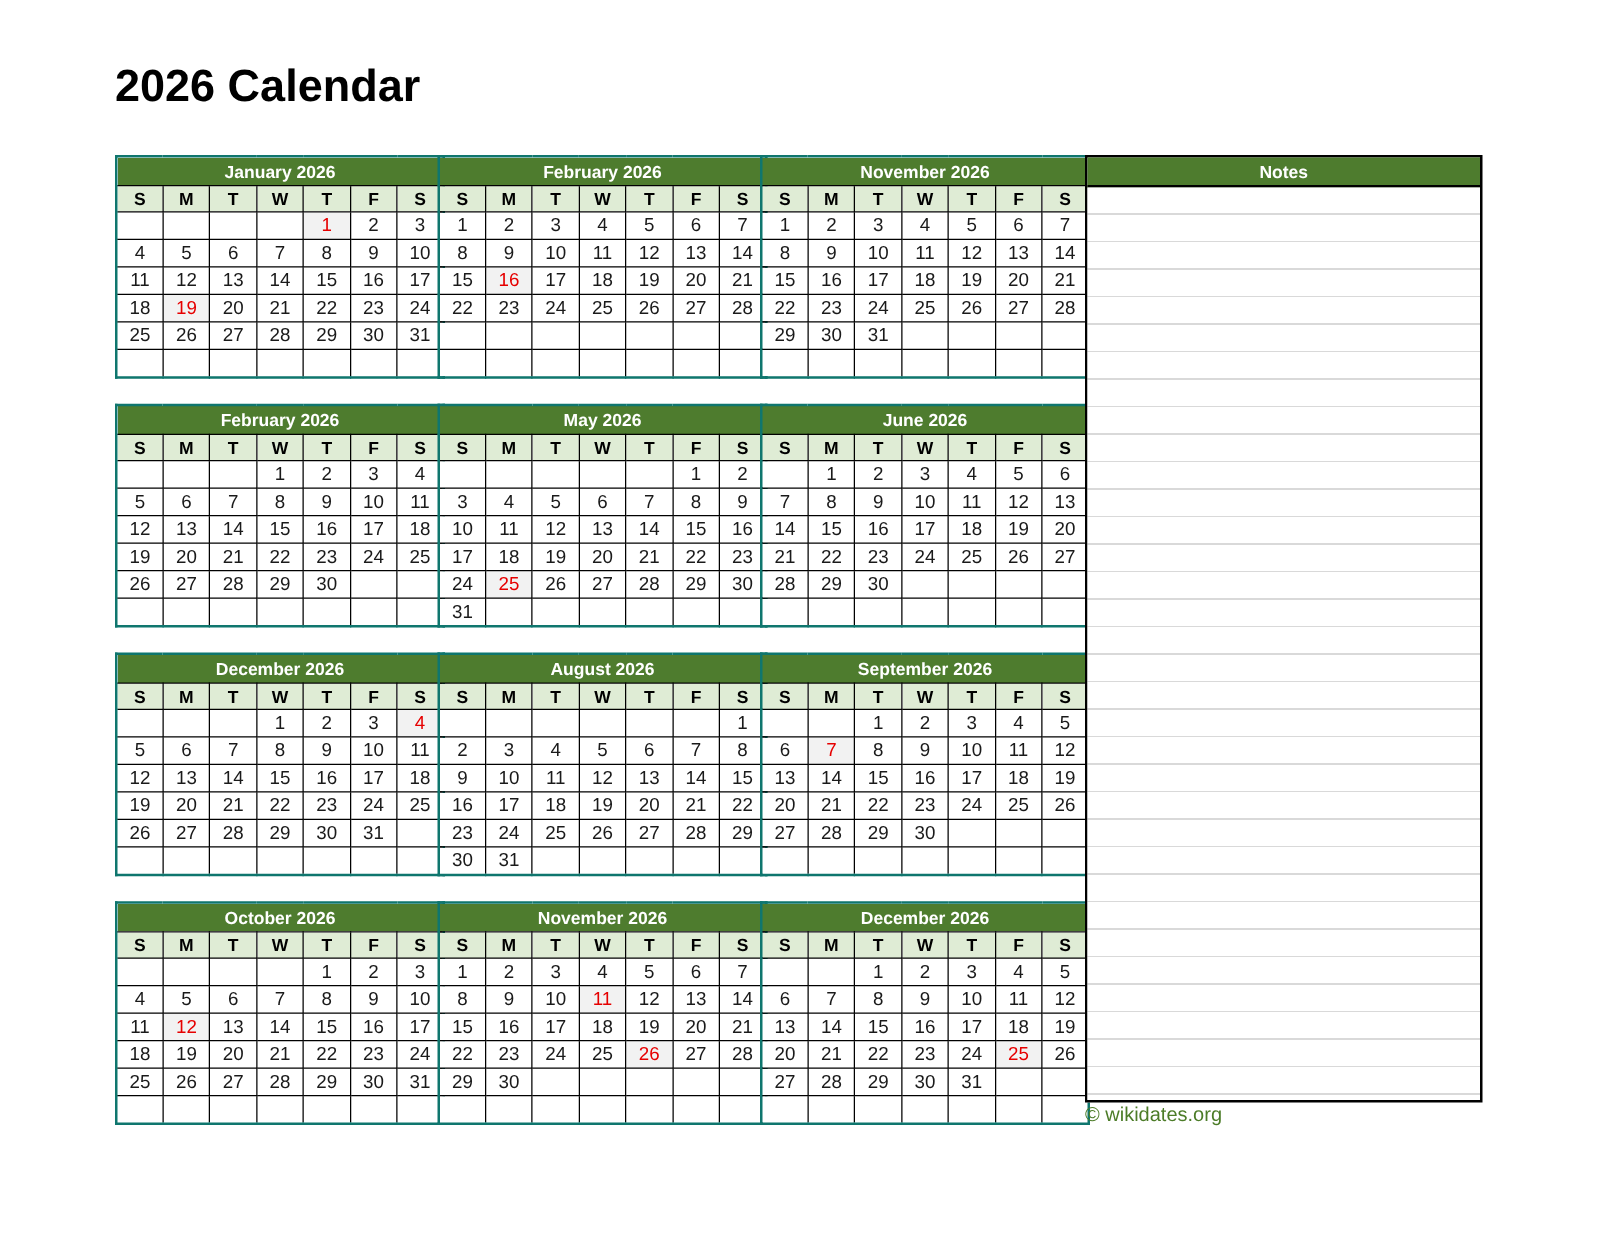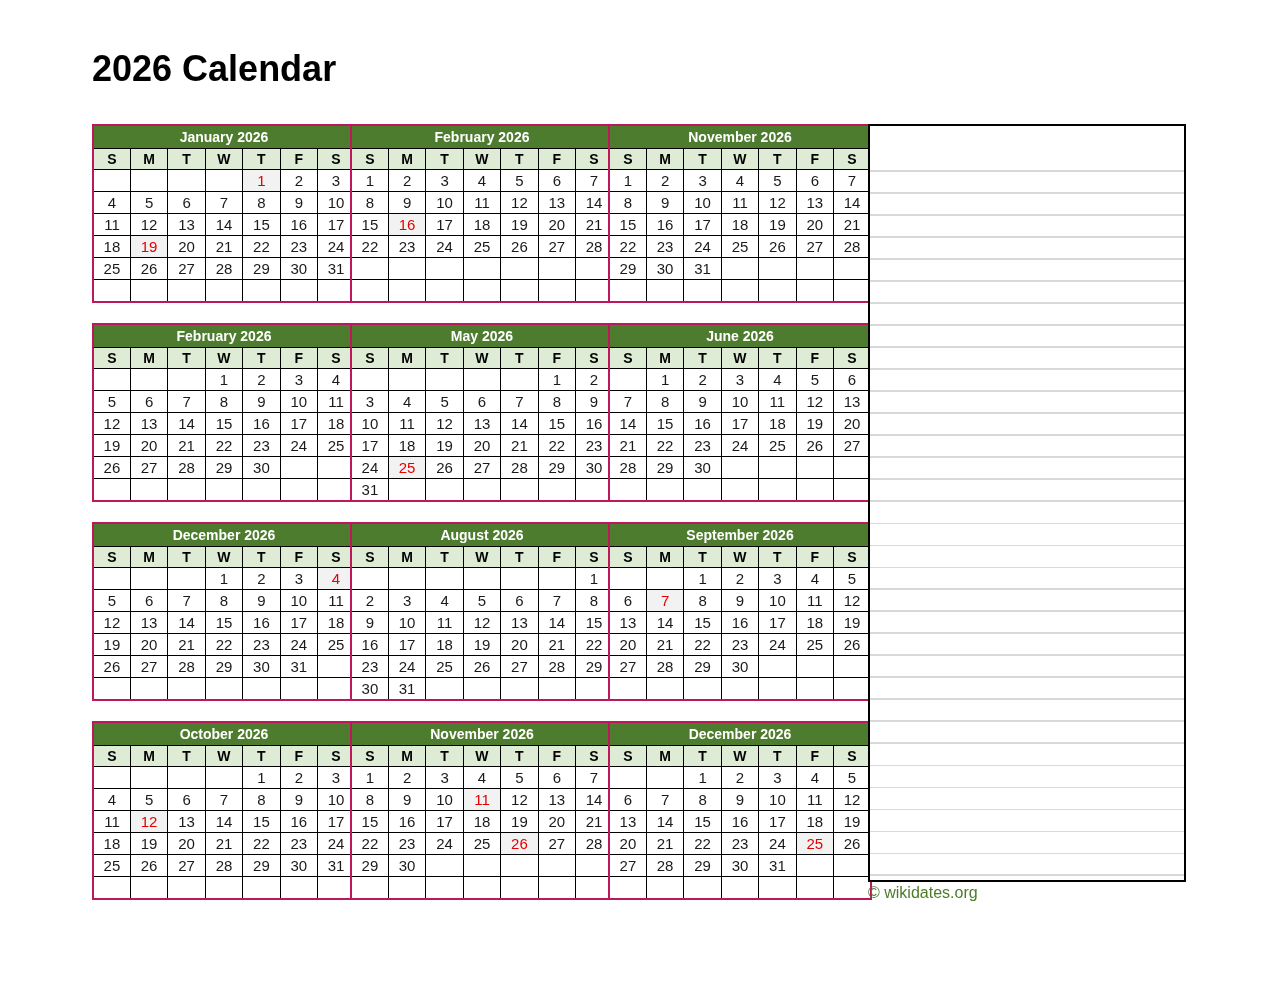--- a/index.html
+++ b/index.html
@@ -28,21 +28,21 @@
     top: 124px;
     display: grid;
     grid-template-columns: repeat(3, 228px);
     column-gap: 30px;
     row-gap: 20px;
   }
   table.month {
     width: 264px;
     border-collapse: collapse;
     table-layout: fixed;
-    border: 2px solid #be185d;
+    border: 2px solid #0f766e;
   }
   table.month th, table.month td {
     border: 1.5px solid #000000;
     text-align: center;
     padding: 0;
     overflow: hidden;
   }
   th.month-title {
     height: 22px;
     background: #4e7c2e;
@@ -990,17 +990,18 @@
             <td></td>
             <td></td>
             <td></td>
             <td></td>
           </tr>
         </tbody>
   </table>
 </div>
 
   <div class="notes-panel">
+    <div class="notes-header">Notes</div>
     <div class="notes-lines"></div>
   </div>
 
   <div class="site-credit">© wikidates.org</div>
 </div>
 
 </body></html>

